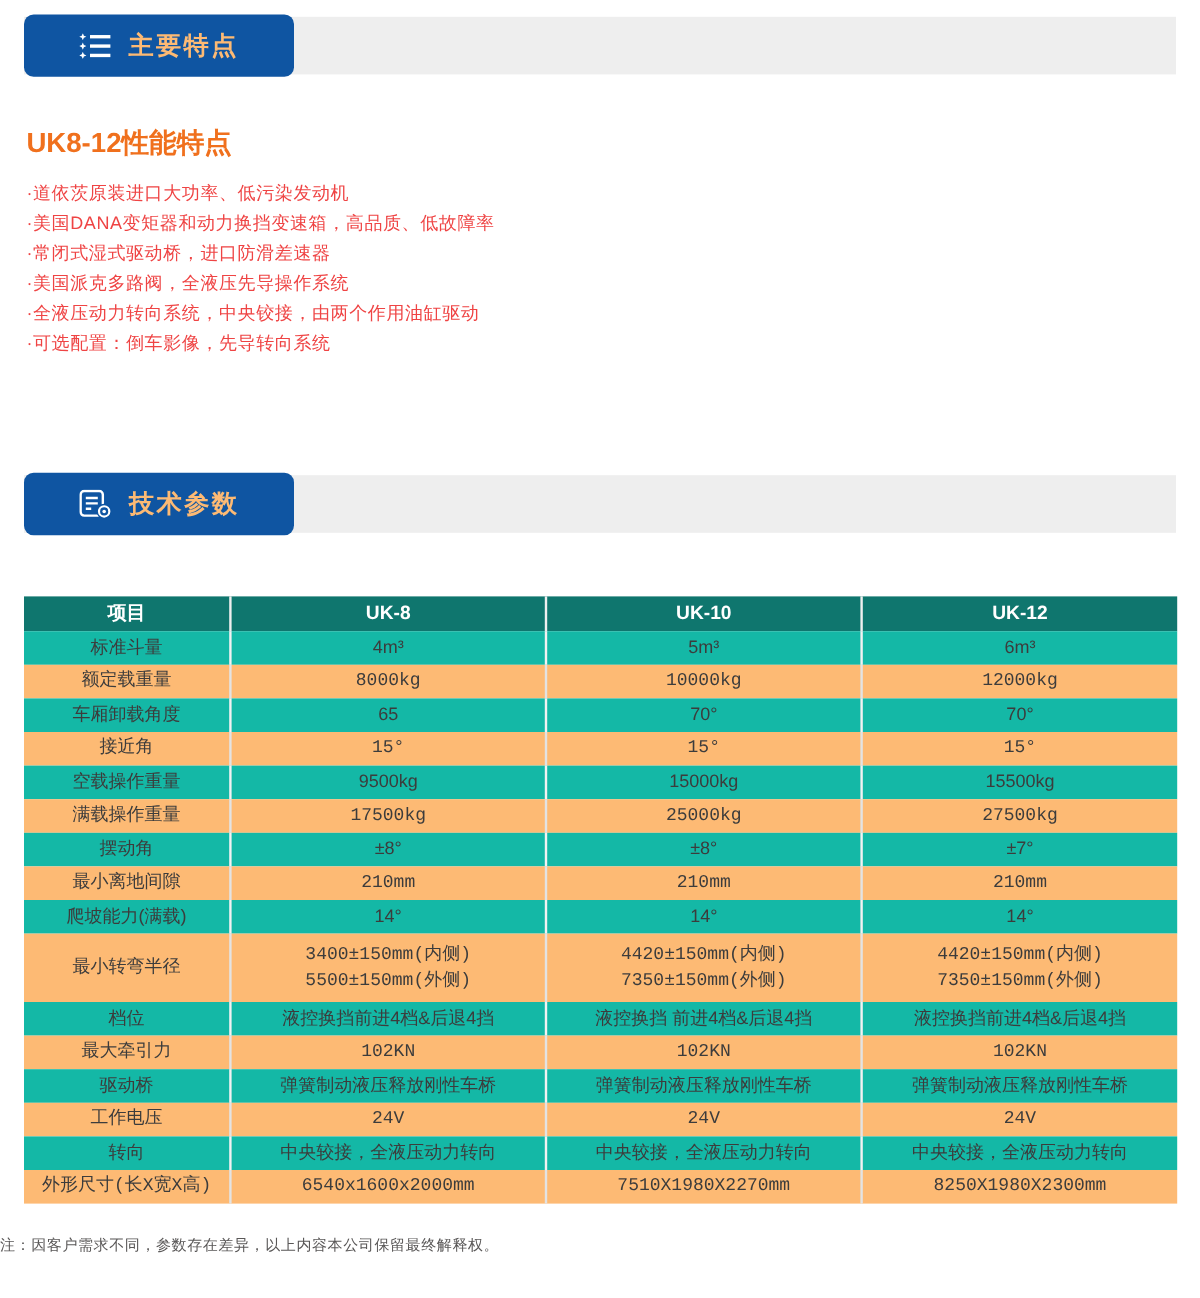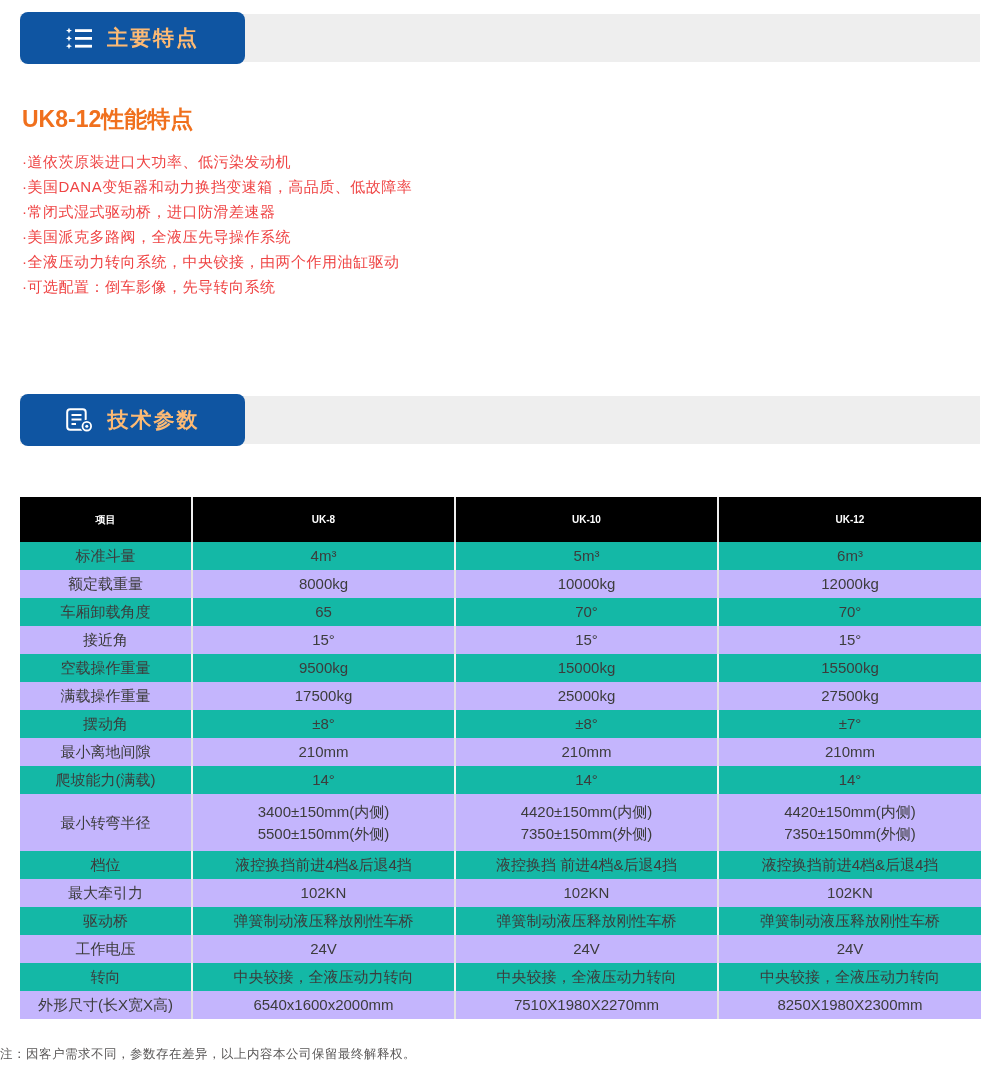--- a/index.html
+++ b/index.html
@@ -55,43 +55,43 @@
   
   .spec-table-wrap { margin: 51px 19px 0 20px; }
   table.spec-table {
     width: 961px;
     border-collapse: collapse;
     table-layout: fixed;
   }
   table.spec-table col.c-label { width: 17.9%; }
   table.spec-table col.c-val   { width: 27.37%; }
   table.spec-table th {
-    background: #000000;
+    background: #0f766e;
     color: #ffffff;
-    font-size: 10px;
+    font-size: 16px;
     font-weight: bold;
-    height: 45px;
+    height: 29px;
     text-align: center;
     border-right: 2px solid #efefef;
   }
   table.spec-table th:last-child,
   table.spec-table td:last-child { border-right: none; }
   table.spec-table td {
     font-size: 15px;
     color: #3c3c3c;
     height: 28px;
     text-align: center;
     vertical-align: middle;
     border-right: 2px solid #ededed;
     white-space: pre-line;
     line-height: 20px;
     padding: 1px 4px;
   }
   tr.row-gray td  { background: #14b8a6; border-right-color: #f2f2f2; }
-  tr.row-white td { background: #c4b5fd; border-right-color: #e3e3e3; }
+  tr.row-white td { background: #fdba74; border-right-color: #e3e3e3; font-family: Liberation Mono, monospace; }
   tr.row-double td { height: 57px; line-height: 22px; }
 
   
   .footnote {
     margin: 27px 19px 0 0;
     text-align: left;
     font-size: 12.5px;
     color: #595757;
     letter-spacing: 0.5px;
   }

